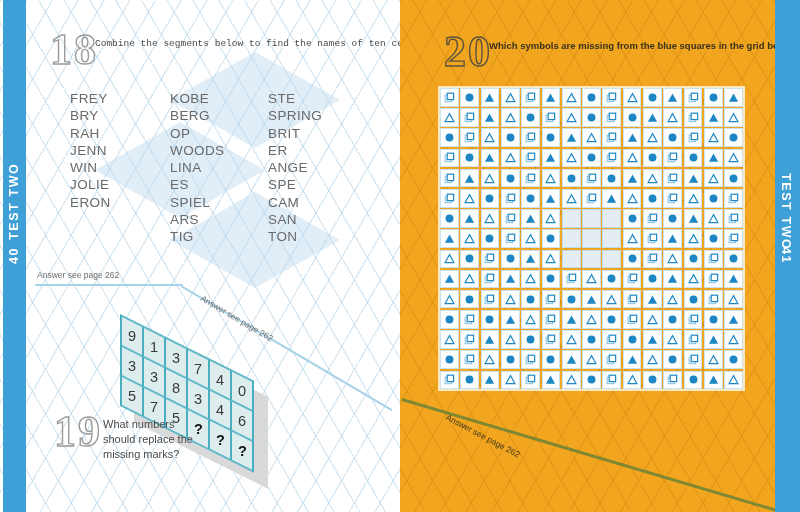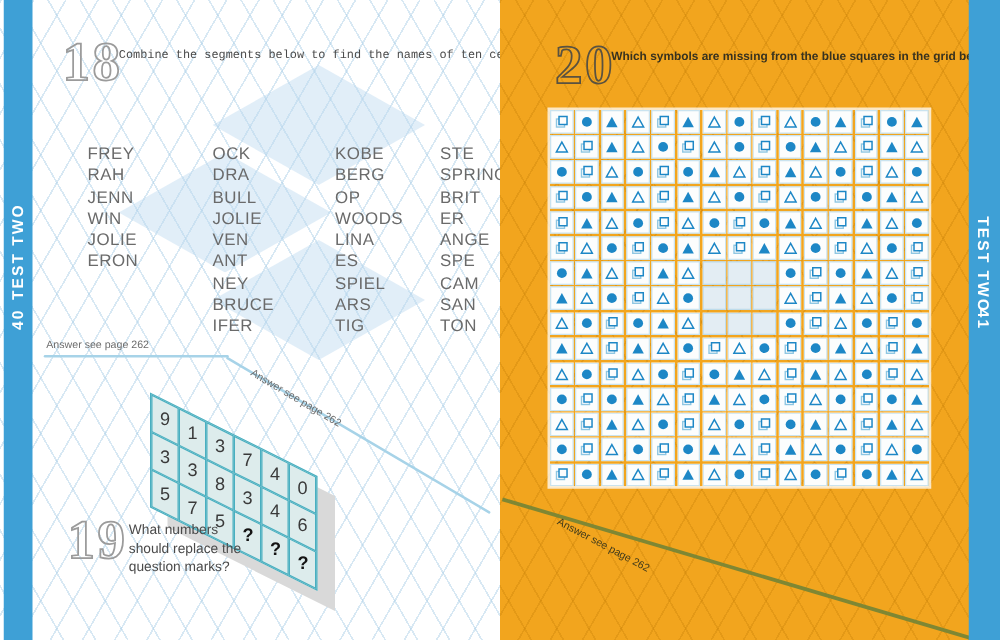--- a/index.html
+++ b/index.html
@@ -21,21 +21,21 @@
   .spine-r{left:375px;width:25px;}
   .spine-txt{position:absolute;color:#fff;font-size:12.5px;font-weight:bold;letter-spacing:1.6px;
     white-space:nowrap;transform-origin:0 0;line-height:14px;}
   .outline-num{position:absolute;font-size:44px;font-weight:700;line-height:1;letter-spacing:2px;
     color:transparent;-webkit-text-stroke:1.4px #9b9b9b;font-family:Liberation Serif, serif;}
   .instr{position:absolute;font-size:9.5px;color:#4a4a4a;white-space:nowrap;}
   .note{position:absolute;font-size:8.5px;color:#6d6d6d;white-space:nowrap;transform-origin:0 0;}
   .line{position:absolute;height:2.4px;background:#a7d3e8;transform-origin:0 50%;border-radius:2px;}
   
   #word-columns{position:absolute;left:70px;top:90px;display:grid;grid-template-columns:100px 98px 84px 60px;}
-  .word-col{display:block;margin-top:24px;}
+  .word-col{display:block;}
   .word{font-size:13.5px;line-height:17.3px;color:#6a6a6a;letter-spacing:.4px;}
   
   #numgrid-shadow{position:absolute;left:134px;top:330px;width:134px;height:92px;background:#d9d9d9;
     transform:skewY(26.5deg);transform-origin:0 0;}
   #numgrid{position:absolute;left:120px;top:314px;transform:skewY(26.5deg);transform-origin:0 0;
     display:grid;grid-template-columns:repeat(6,22px);grid-auto-rows:30px;background:#ddecec;
     border:1px solid #49afc0;}
   .numcell{border:.7px solid #49afc0;display:flex;align-items:center;justify-content:center;}
   .numcell span{transform:skewY(-26.5deg);font-size:14.5px;color:#3a3a3a;}
   .numcell span.q{font-weight:bold;color:#141414;}
@@ -64,36 +64,26 @@
     <div class="spine spine-l"></div>
     <div class="spine-txt" style="left:7px;top:240px;transform:rotate(-90deg);">TEST TWO</div>
     <div class="spine-txt" style="left:7px;top:264px;transform:rotate(-90deg);">40</div>
 
     <div class="outline-num" style="left:50px;top:28px;">18</div>
     <div class="instr" style="left:95px;top:38px;font-family:Liberation Mono, monospace;">Combine the segments below to find the names of ten celebrities.</div>
 
     <div id="word-columns">
         <div class="word-col">
           <div class="word">FREY</div>
+          <div class="word">BRY</div>
           <div class="word">RAH</div>
           <div class="word">JENN</div>
           <div class="word">WIN</div>
           <div class="word">JOLIE</div>
           <div class="word">ERON</div>
-        </div>
-        <div class="word-col">
-          <div class="word">OCK</div>
-          <div class="word">DRA</div>
-          <div class="word">BULL</div>
-          <div class="word">JOLIE</div>
-          <div class="word">VEN</div>
-          <div class="word">ANT</div>
-          <div class="word">NEY</div>
-          <div class="word">BRUCE</div>
-          <div class="word">IFER</div>
         </div>
         <div class="word-col">
           <div class="word">KOBE</div>
           <div class="word">BERG</div>
           <div class="word">OP</div>
           <div class="word">WOODS</div>
           <div class="word">LINA</div>
           <div class="word">ES</div>
           <div class="word">SPIEL</div>
           <div class="word">ARS</div>
@@ -172,21 +162,21 @@
         </div>
         <div class="numcell">
           <span class="q">?</span>
         </div>
       </div>
 
     <div class="outline-num" style="left:54px;top:410px;">19</div>
     <div id="p19q">
       <div>What numbers</div>
       <div>should replace the</div>
-      <div>question marks?</div>
+      <div>missing marks?</div>
     </div>
   </div>
 
   <div class="page page-right">
     <div class="outline-num" style="left:44px;top:30px;-webkit-text-stroke-color:#5a5240;">20</div>
     <div class="instr" style="left:89px;top:40px;color:#38321f;font-weight:600;">Which symbols are missing from the blue squares in the grid below?</div>
 
     <div id="symgrid" style="left:40px;">
         <div class="scell">
           <svg width="11" height="11" viewBox="0 0 12 12">

